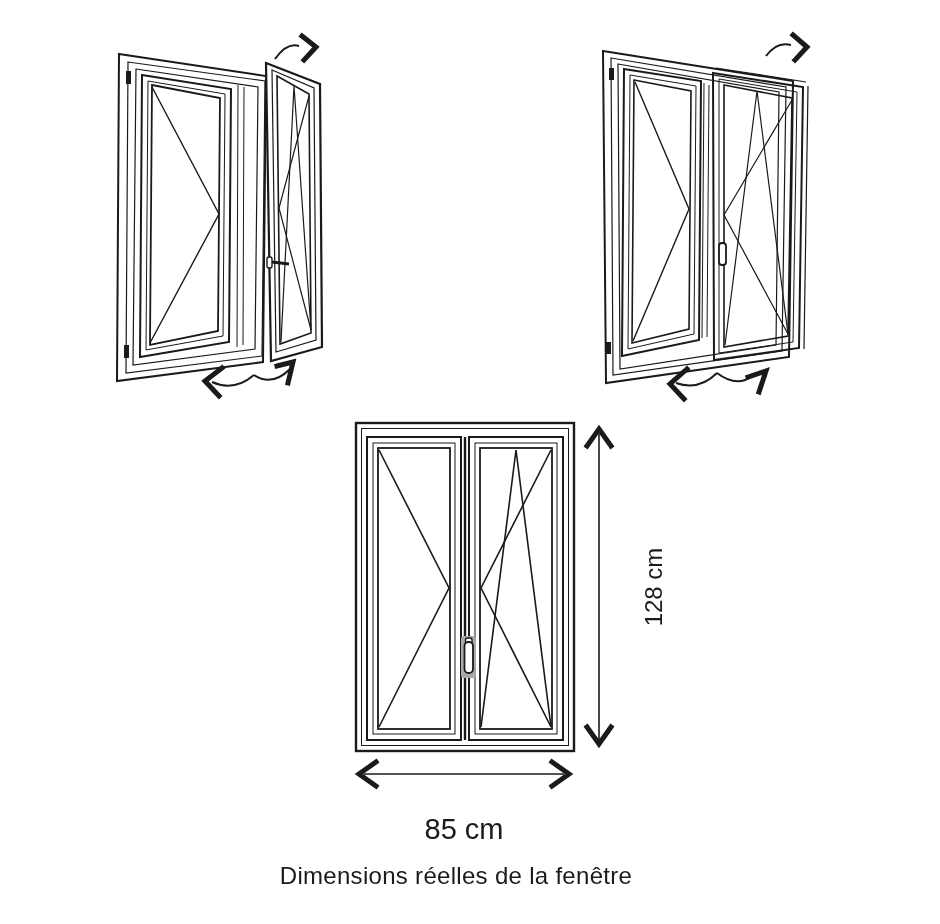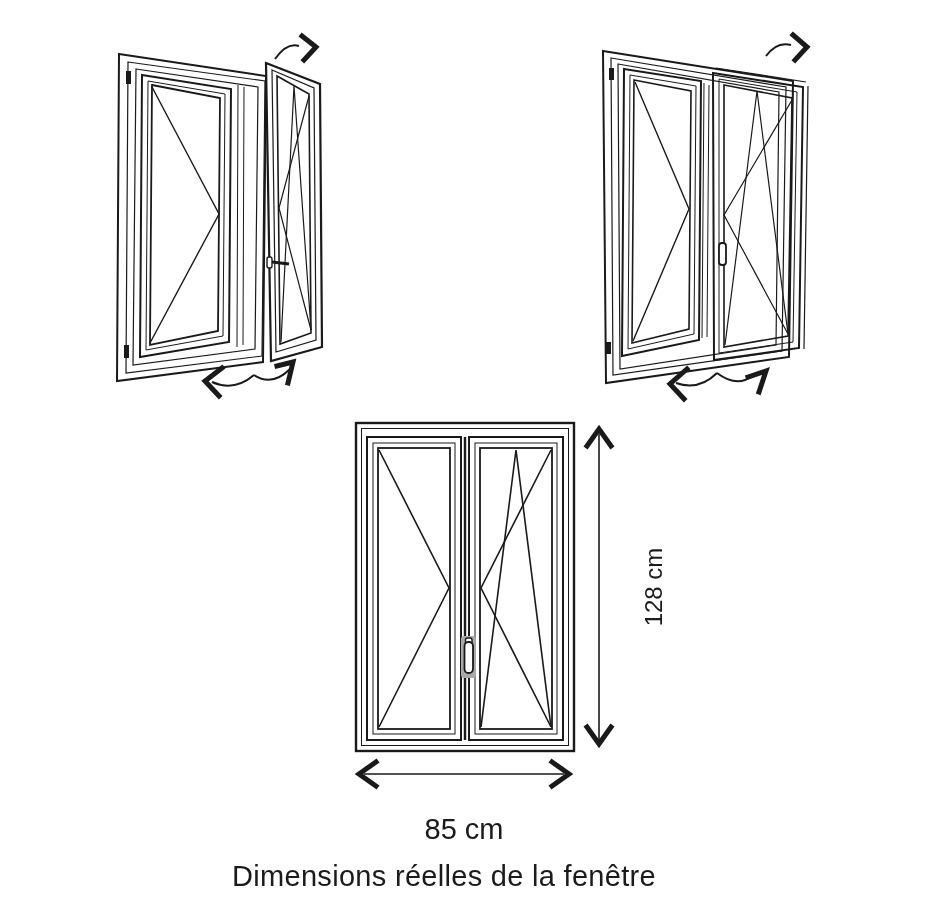--- a/index.html
+++ b/index.html
@@ -33,21 +33,21 @@
   .s45{stroke-width:5;stroke-linecap:square}
   .fillln{fill:var(--line);stroke:none}
   .whitefill{fill:#ffffff}
   .shadowfill{fill:var(--handle-shadow);stroke:none}
   .label{
     position:absolute;color:var(--text);white-space:nowrap;
     transform:translate(-50%,-50%);
   }
   .label-height{left:654px;top:587px;font-size:24px;transform:translate(-50%,-50%) rotate(-90deg);}
   .label-width{left:464px;top:829px;font-size:29px;text-align:right;}
-  .caption{left:444px;top:876px;font-size:29px;letter-spacing:.3px;}
+  .caption{left:456px;top:876px;font-size:24px;letter-spacing:.3px;}
 </style>
 </head>
 <body>
 
 <div class="canvas">
 
   <svg class="art" width="940" height="924" viewBox="0 0 940 924">
 
     <g>
 

